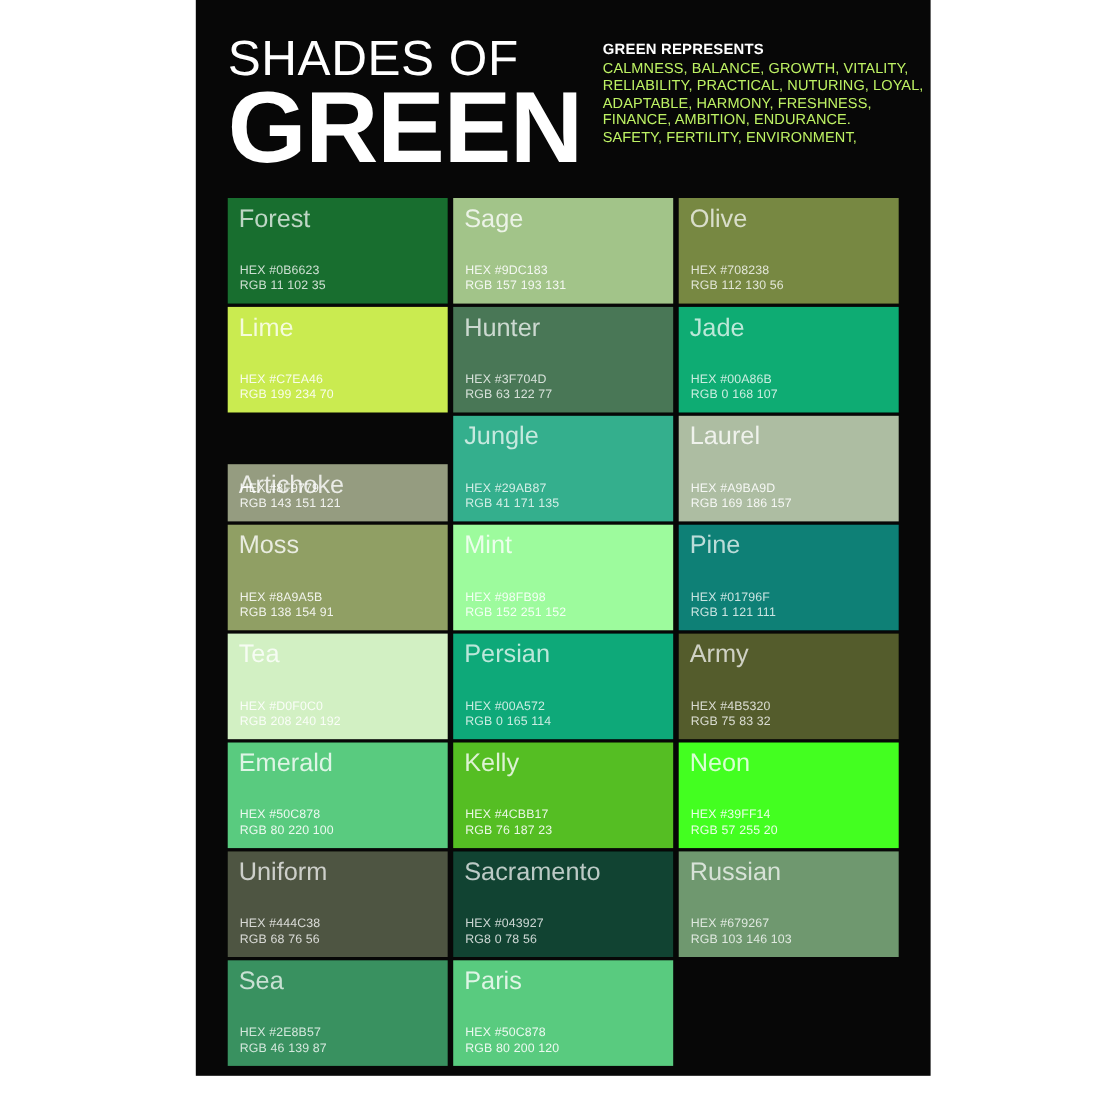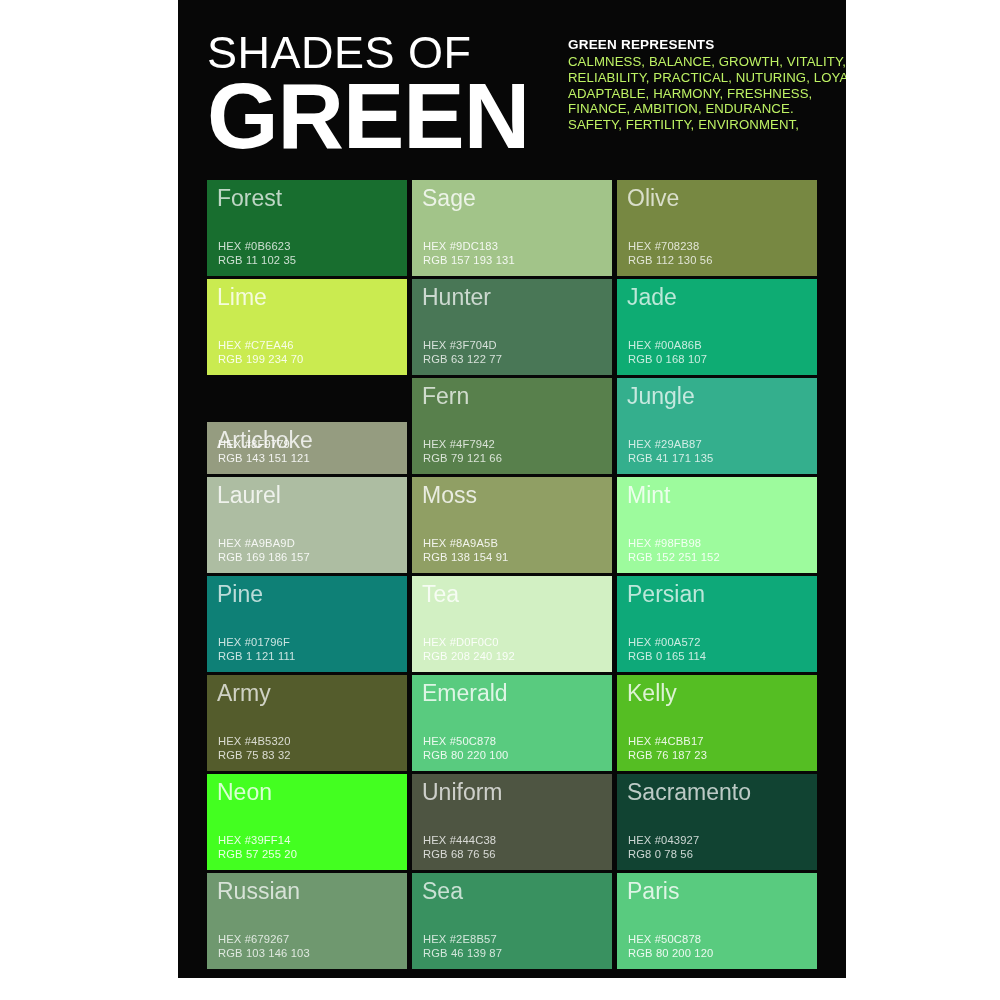--- a/index.html
+++ b/index.html
@@ -61,21 +61,21 @@
     font-size: 92px;
     line-height: 84px;
     font-weight: 700;
     letter-spacing: -1px;
     white-space: nowrap;
     margin-top: -2px;
   }
 
   #represents-block {
     position: absolute;
-    left: 390px;
+    left: 370px;
     top: 36px;
     width: 260px;
   }
   .represents-heading {
     color: #ffffff;
     font-size: 13.5px;
     font-weight: 700;
     letter-spacing: 0.2px;
     line-height: 17px;
     margin-bottom: 1px;
@@ -203,25 +203,20 @@
         <div class="swatch" style="background: rgb(0, 168, 107);">
           <div class="swatch-name">Jade</div>
           <div class="swatch-hex">HEX #00A86B</div>
           <div class="swatch-rgb">RGB 0 168 107</div>
         </div>
         <div class="swatch light" style="background: rgb(143, 151, 121); margin-top: 44px;">
           <div class="swatch-name">Artichoke</div>
           <div class="swatch-hex">HEX #8F9779</div>
           <div class="swatch-rgb">RGB 143 151 121</div>
         </div>
-        <div class="swatch" style="background: rgb(79, 121, 66);">
-          <div class="swatch-name">Fern</div>
-          <div class="swatch-hex">HEX  #4F7942</div>
-          <div class="swatch-rgb">RGB 79 121 66</div>
-        </div>
         <div class="swatch" style="background: rgb(41, 171, 135);">
           <div class="swatch-name">Jungle</div>
           <div class="swatch-hex">HEX #29AB87</div>
           <div class="swatch-rgb">RGB 41 171 135</div>
         </div>
         <div class="swatch light" style="background: rgb(169, 186, 157);">
           <div class="swatch-name">Laurel</div>
           <div class="swatch-hex">HEX #A9BA9D</div>
           <div class="swatch-rgb">RGB 169 186 157</div>
         </div>

